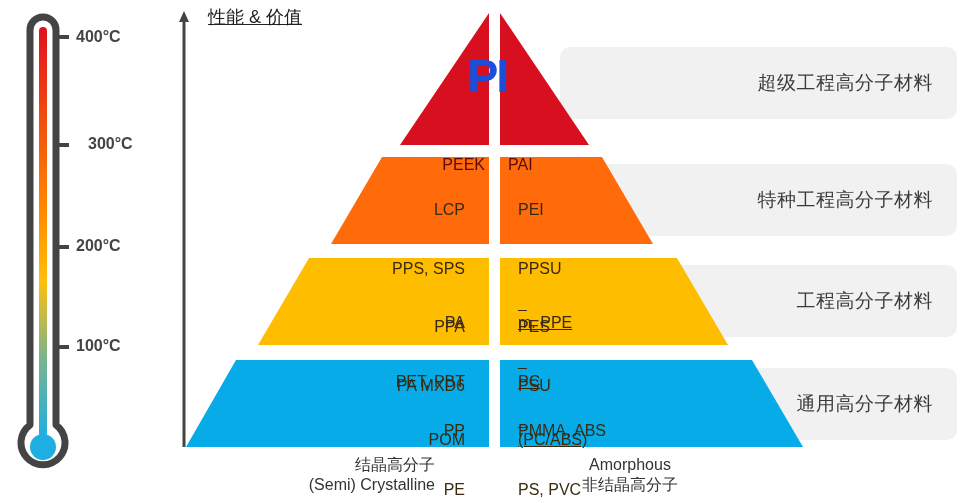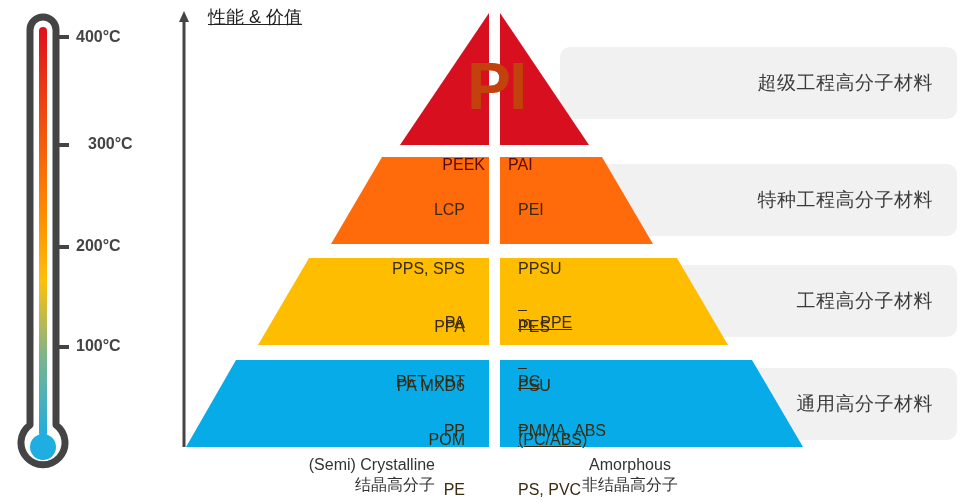--- a/index.html
+++ b/index.html
@@ -9,21 +9,21 @@
   .band { position: absolute; background: #f1f1f1; border-radius: 10px; }
   .band-label { position: absolute; right: 24px; top: 50%; transform: translateY(-50%);
                 font-size: 19px; color: #3a3a3a; letter-spacing: 0.5px; white-space: nowrap; }
   .tier-text { position: absolute; font-size: 16px; line-height: 19.5px; color: #3a2a10; white-space: pre; }
   .tier-text.left { text-align: right; }
   .tier-text.right { text-align: left; }
   .tier-text .line { display: block; }
   .temp-label { position: absolute; font-size: 16px; font-weight: bold; color: #444; }
   .axis-label { position: absolute; font-size: 18px; color: #222; }
   .bottom-label { position: absolute; font-size: 16px; color: #333; line-height: 20px; }
-  .pi-big { position: absolute; font-size: 66px; font-weight: bold; color: #c2410c; letter-spacing: -2px; }
+  .pi-big { position: absolute; font-size: 47px; font-weight: bold; color: #1d4ed8; letter-spacing: -2px; }
 </style>
 </head>
 <body>
 
 <div class="band" style="left:560px; top:47px; width:397px; height:72px;">
   <span class="band-label">超级工程高分子材料</span>
 </div>
 <div class="band" style="left:590px; top:164px; width:367px; height:72px;">
   <span class="band-label">特种工程高分子材料</span>
 </div>
@@ -115,19 +115,19 @@
 <div class="tier-text left" style="right:506px; top:382px;">
   <span class="line">PP</span>
   <span class="line">PE</span>
 </div>
 <div class="tier-text right" style="left:518px; top:382px;">
   <span class="line">PMMA, ABS</span>
   <span class="line">PS, PVC</span>
 </div>
 
 <div class="bottom-label" style="right:536px; top:455px; text-align:right;">
+  <div>结晶高分子</div>
   <div>(Semi) Crystalline</div>
-  <div>结晶高分子</div>
 </div>
 <div class="bottom-label" style="left:582px; top:455px; text-align:center;">
   <div>Amorphous</div>
   <div>非结晶高分子</div>
 </div>
 
 </body></html>

